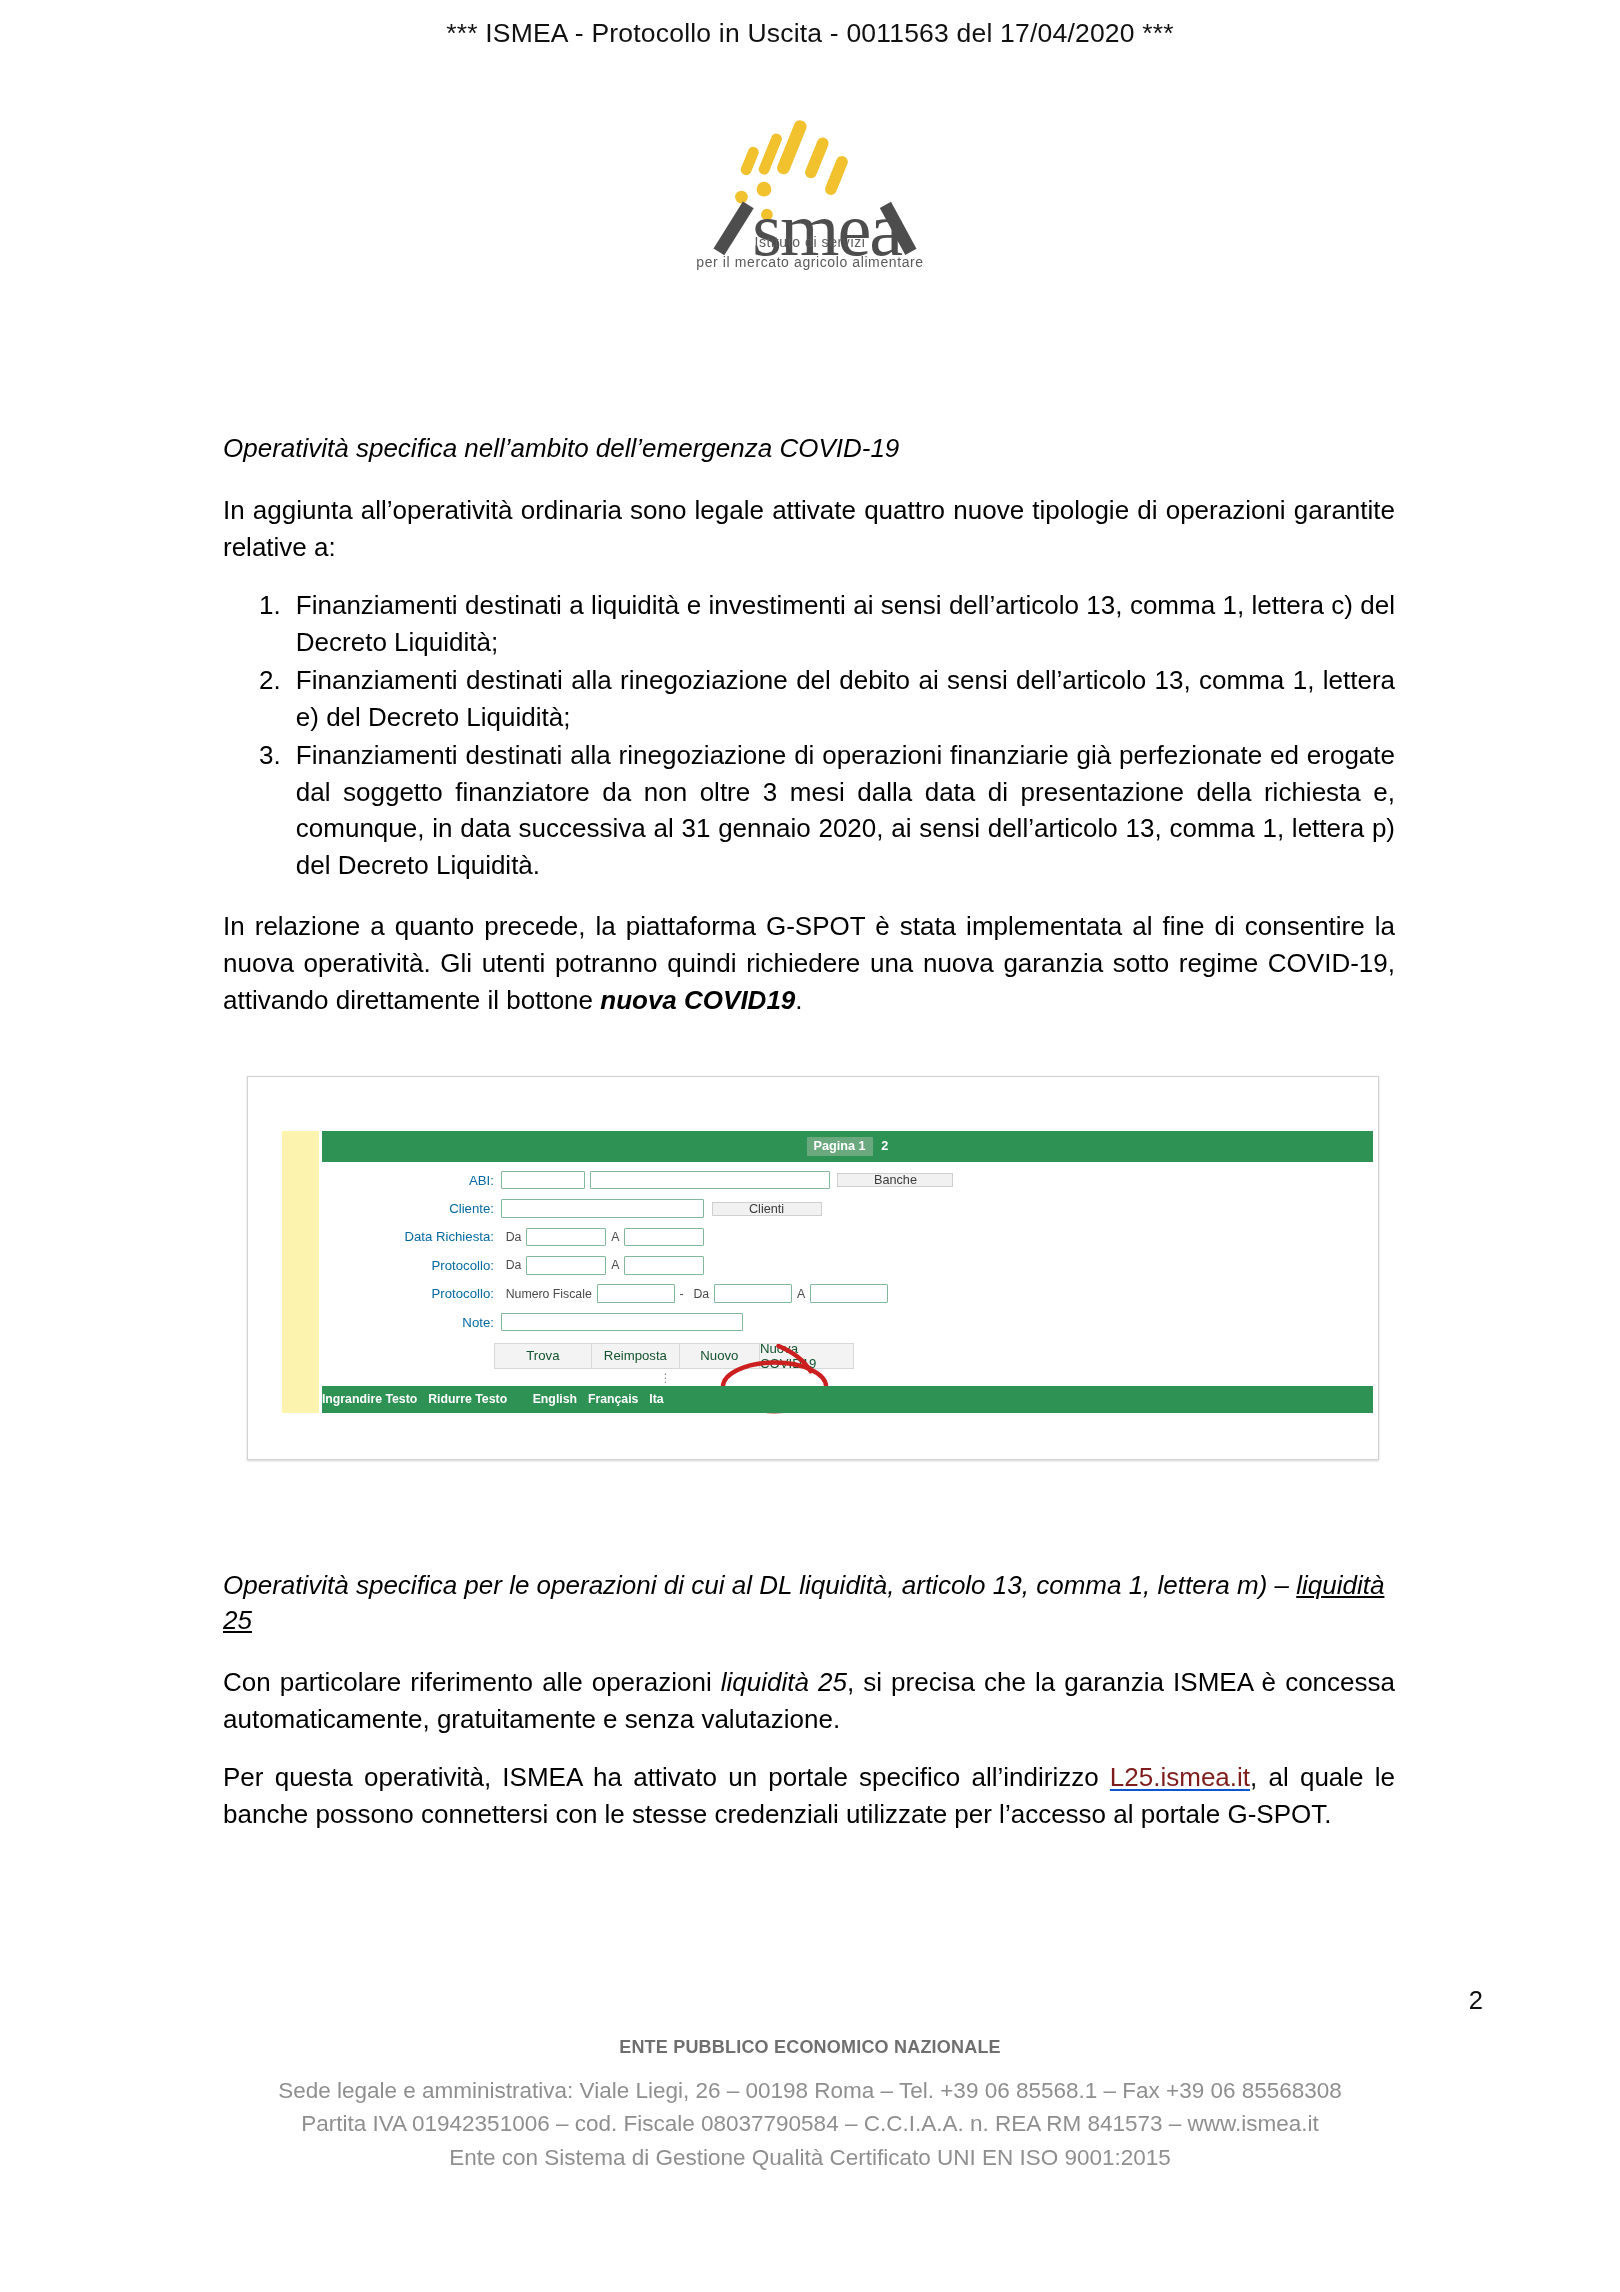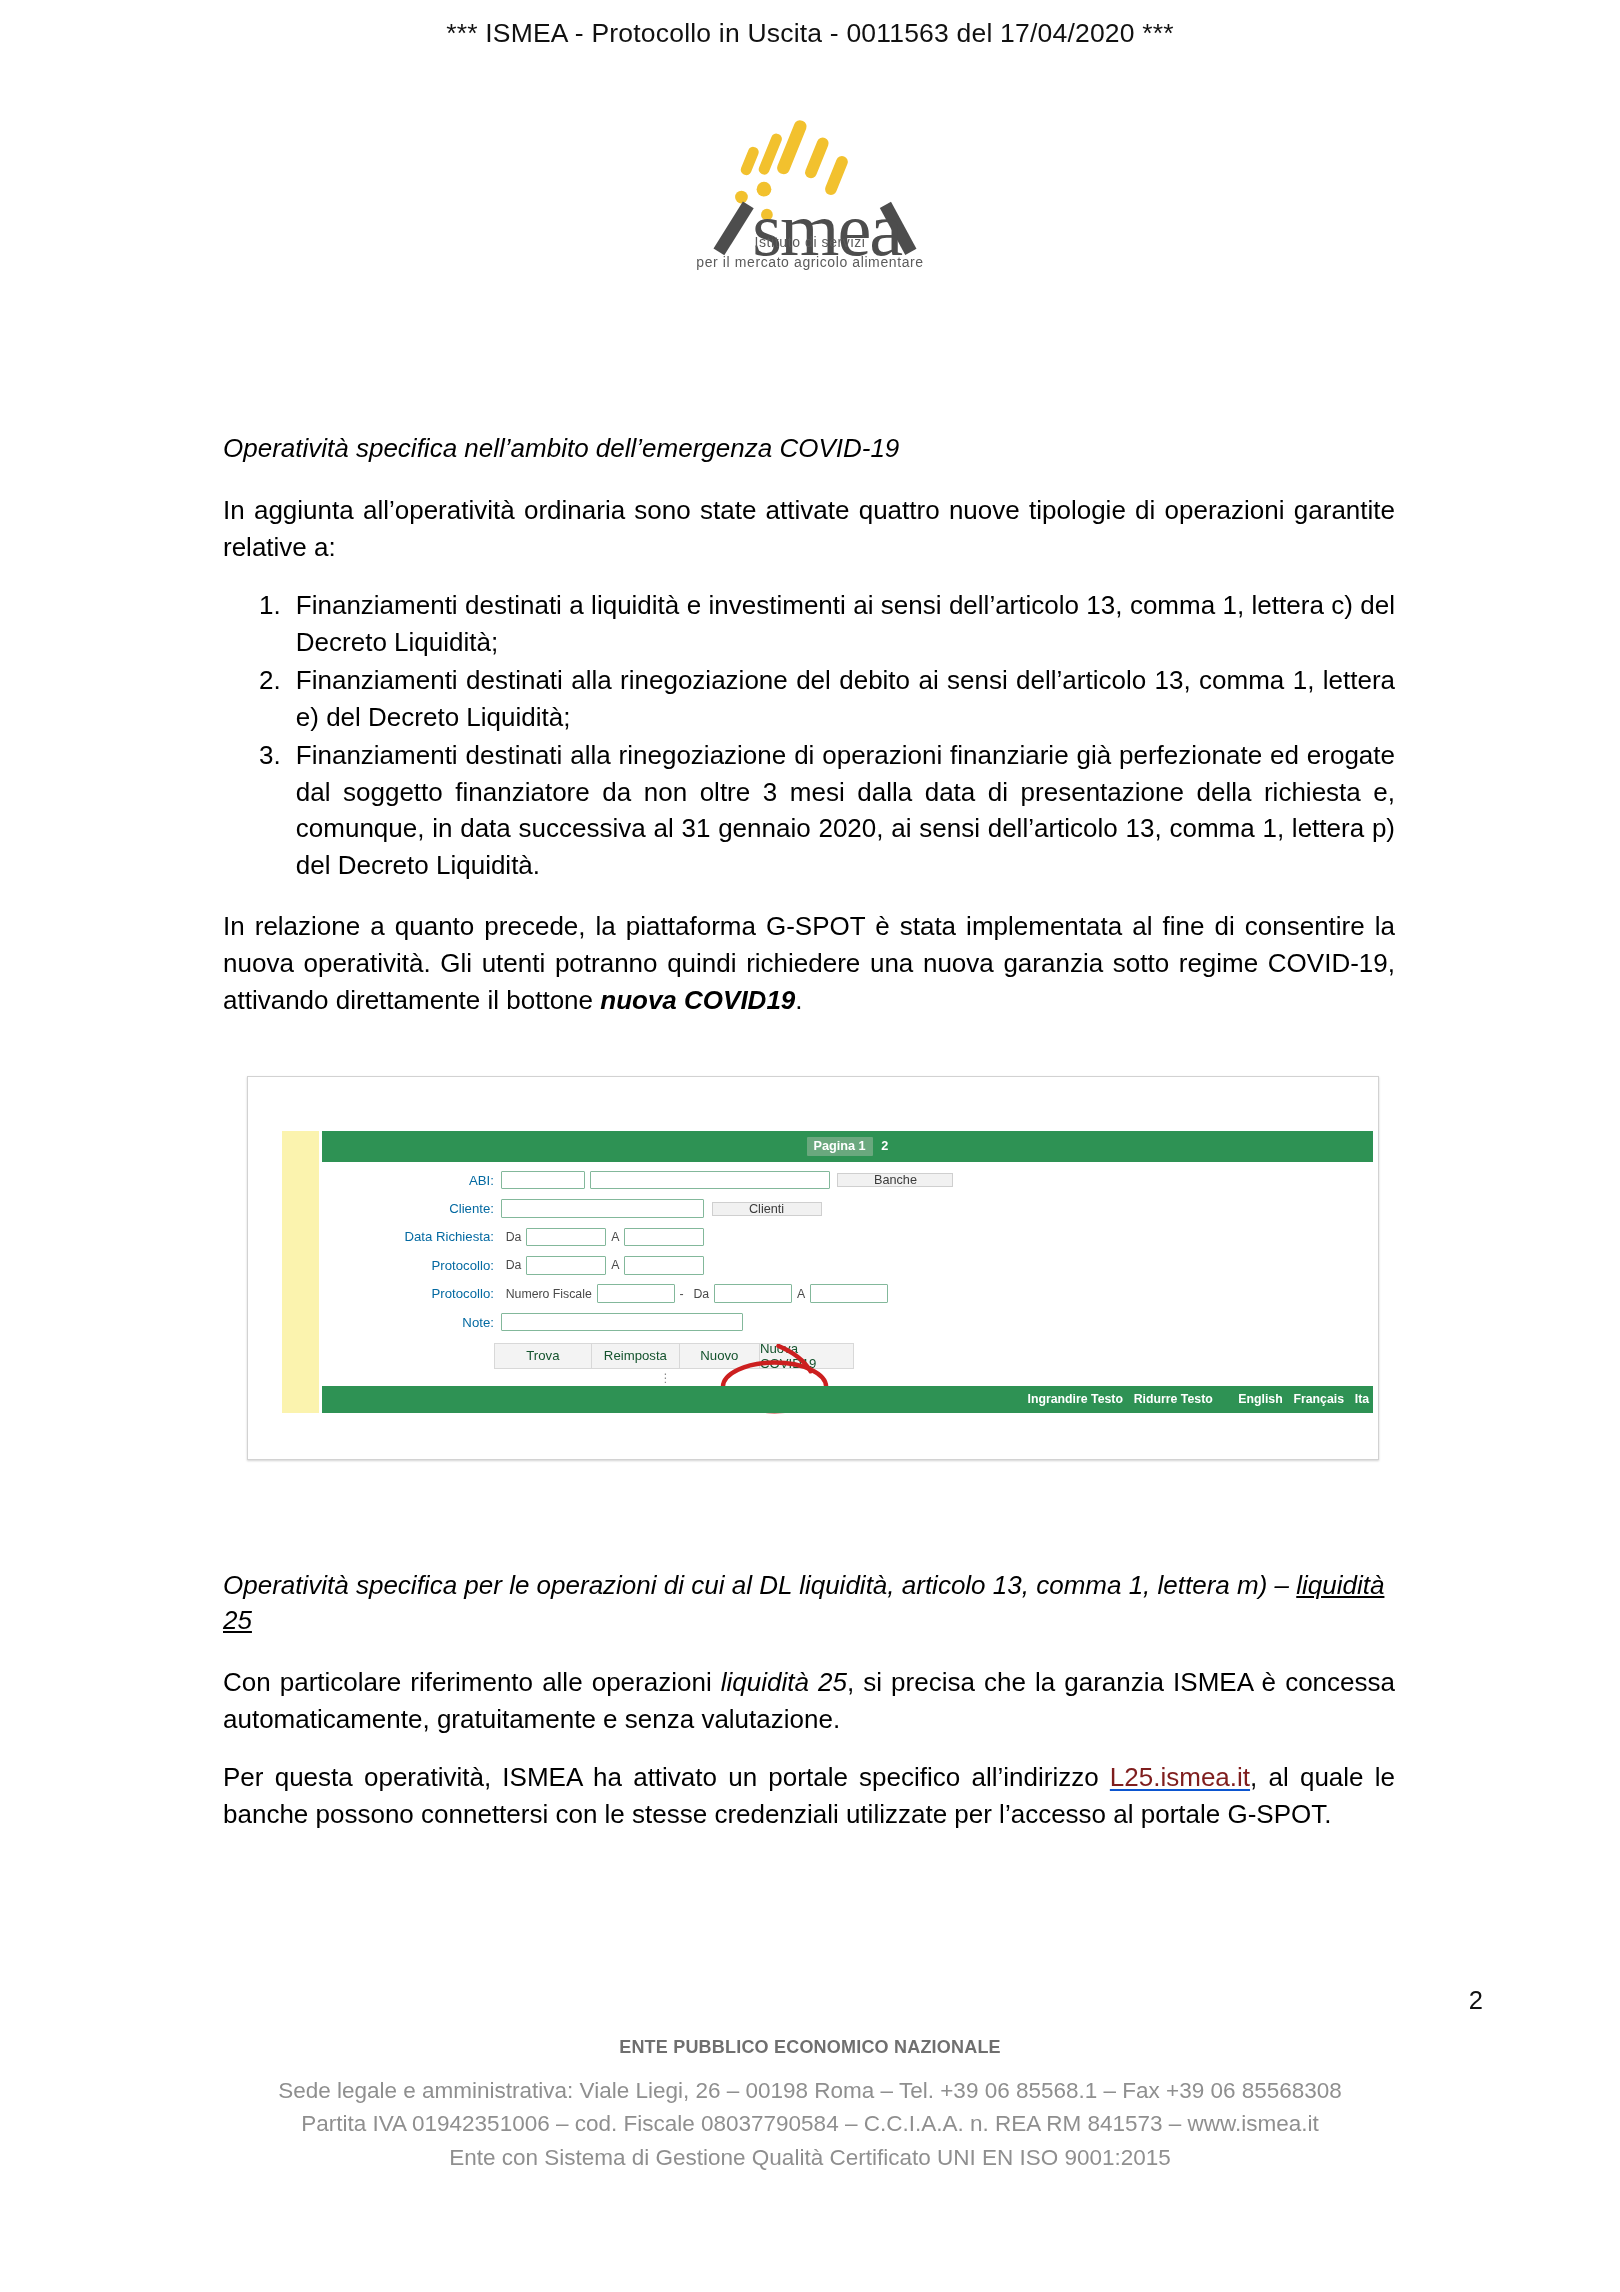--- a/index.html
+++ b/index.html
@@ -167,21 +167,20 @@
   }
   .green-bot {
     position: absolute;
     left: 69px;
     right: 0;
     bottom: 41px;
     height: 27.4px;
     background: #2e9254;
     display: flex;
     align-items: center;
-    justify-content: flex-end;
     gap: 25.5px;
     padding-right: 3.9px;
     box-sizing: border-box;
     font-size: 12.3px;
     font-weight: bold;
     color: #ffffff;
     white-space: nowrap;
     overflow: hidden;
   }
   .green-bot .grp { display: flex; gap: 10.8px; }
@@ -330,21 +329,21 @@
         <div>Istituto di servizi</div>
         <div>per il mercato agricolo alimentare</div>
       </div>
     </div>
   </div>
 
   <div class="content">
 
     <div class="h-italic">Operatività specifica nell’ambito dell’emergenza COVID-19</div>
 
-    <p class="body">In aggiunta all’operatività ordinaria sono state attivate quattro nuove tipologie di operazioni garantite relative a:</p>
+    <p class="body">In aggiunta all’operatività ordinaria sono legale attivate quattro nuove tipologie di operazioni garantite relative a:</p>
 
     <ol class="items">
       <li>Finanziamenti destinati a liquidità e investimenti ai sensi dell’articolo 13, comma 1, lettera c) del Decreto Liquidità;</li>
       <li>Finanziamenti destinati alla rinegoziazione del debito ai sensi dell’articolo 13, comma 1, lettera e) del Decreto Liquidità;</li>
       <li>Finanziamenti destinati alla rinegoziazione di operazioni finanziarie già perfezionate ed erogate dal soggetto finanziatore da non oltre 3 mesi dalla data di presentazione della richiesta e, comunque, in data successiva al 31 gennaio 2020, ai sensi dell’articolo 13, comma 1, lettera p) del Decreto Liquidità.</li>
     </ol>
 
     <p class="body"><span>In relazione a quanto precede, la piattaforma G-SPOT è stata implementata al fine di consentire la nuova operatività. Gli utenti potranno quindi richiedere una nuova garanzia sotto regime COVID-19, attivando direttamente il bottone </span><span class="bolditalic">nuova COVID19</span><span>.</span></p>
   </div>
 

